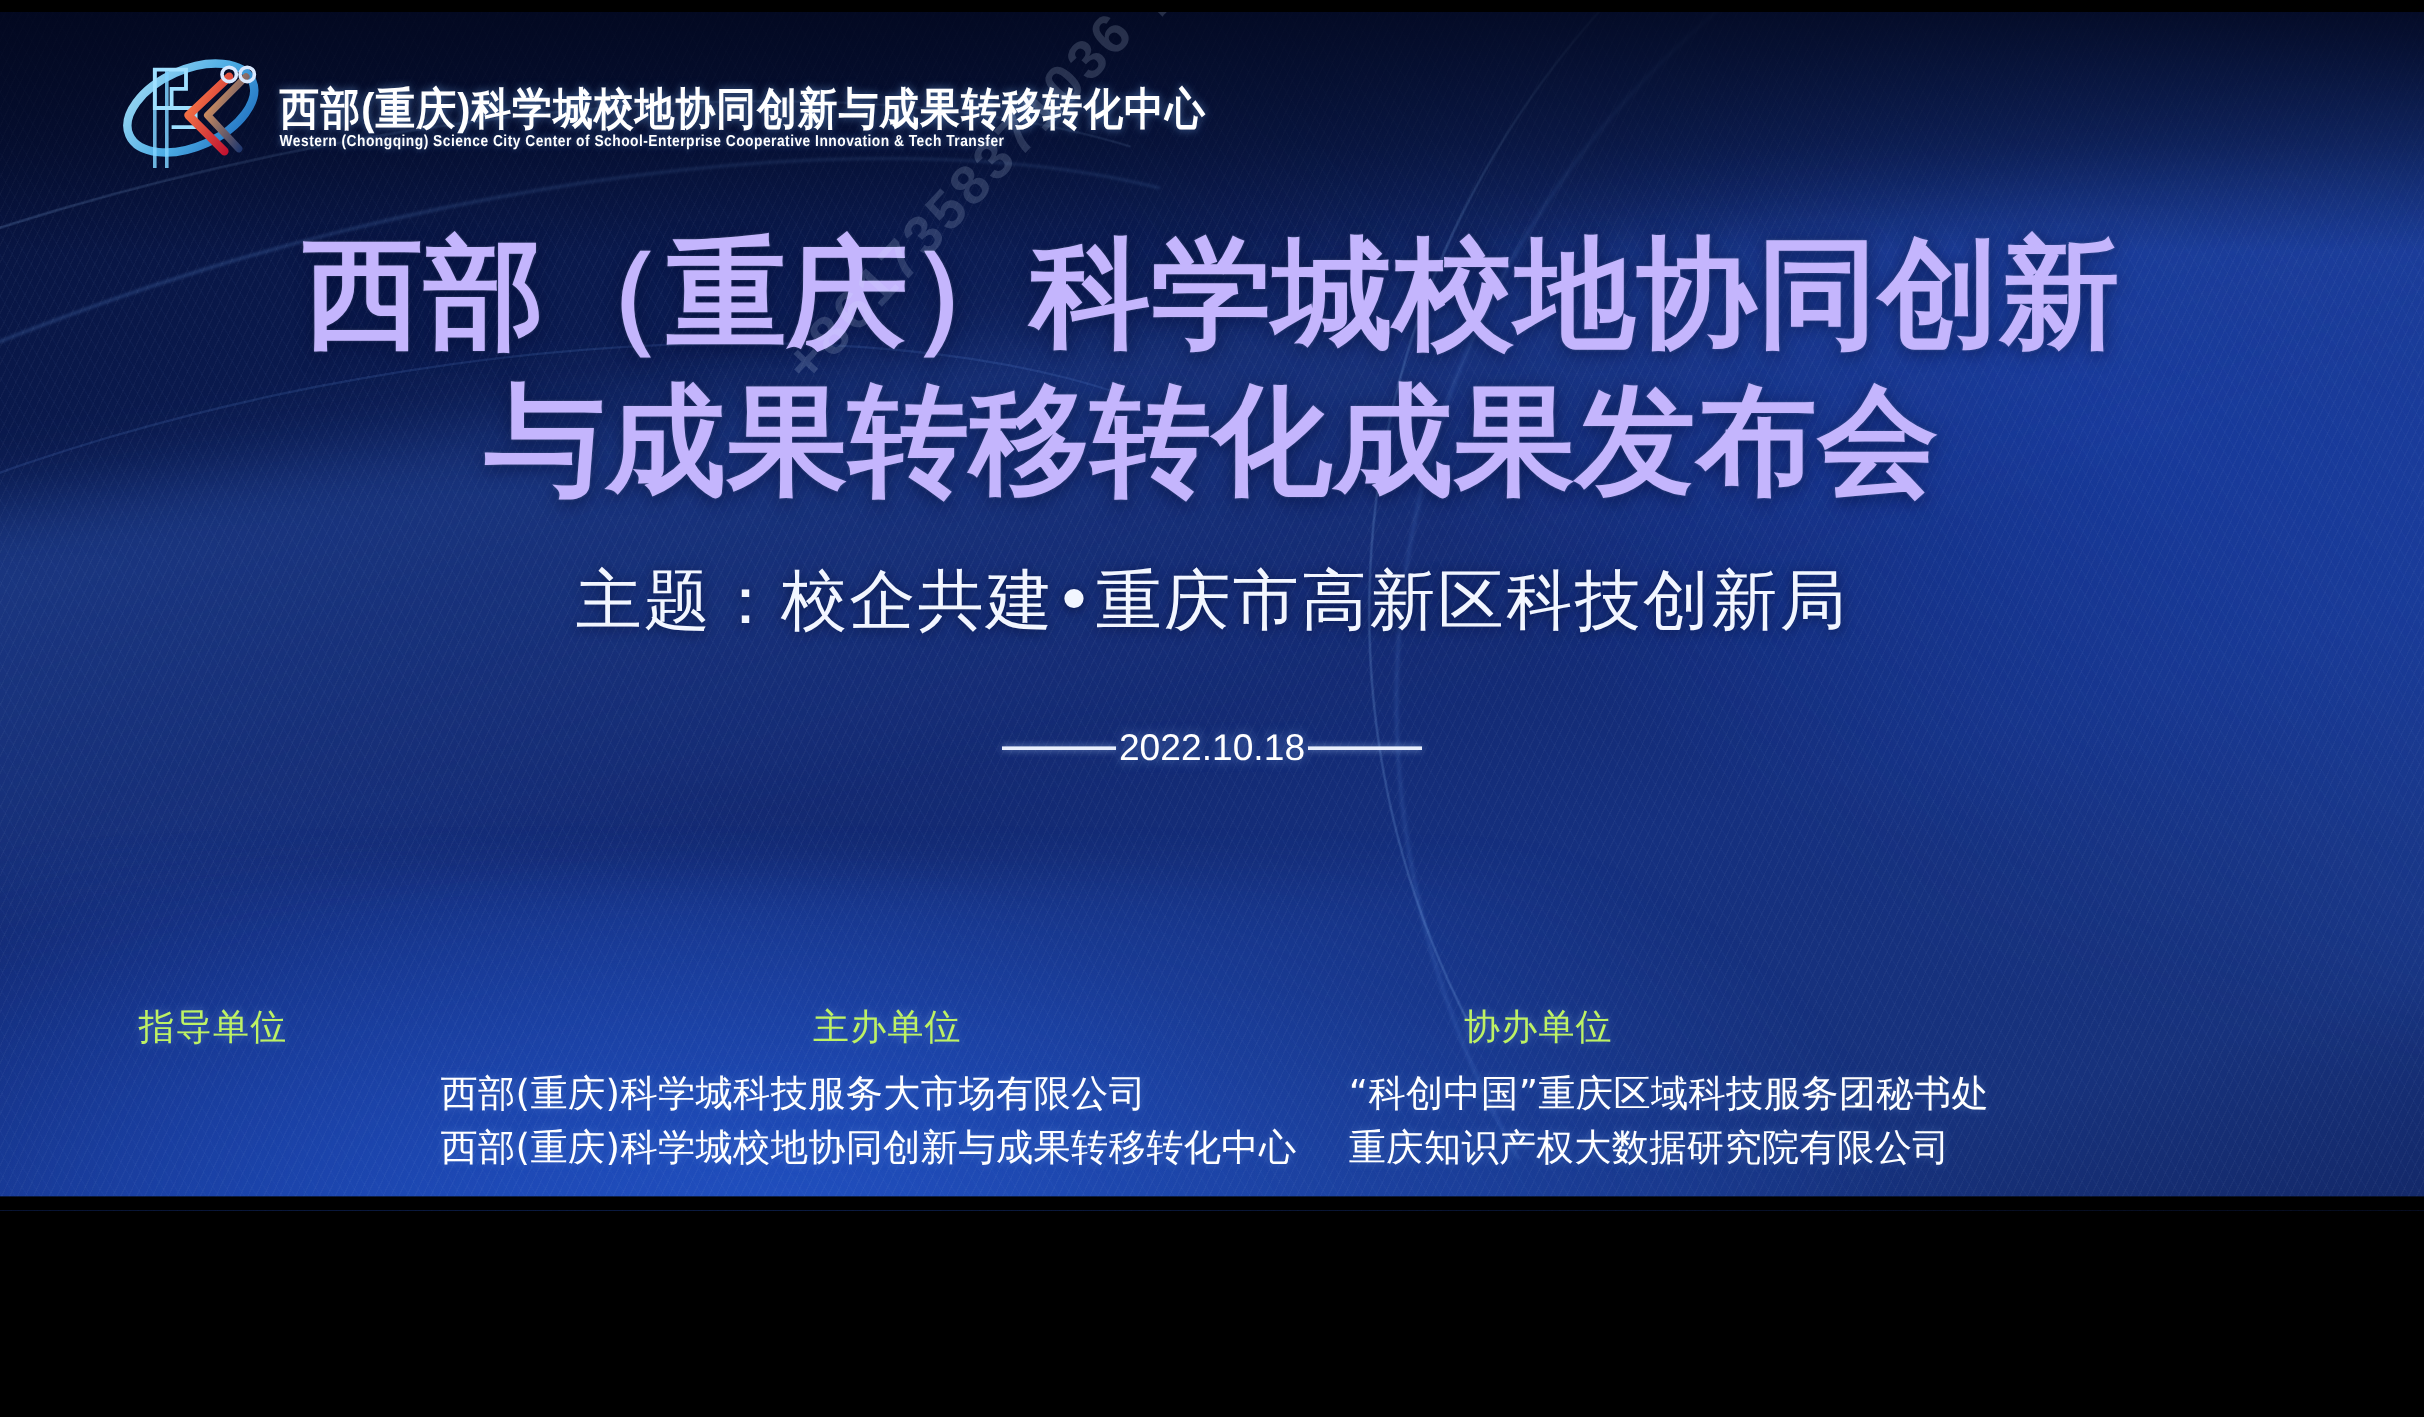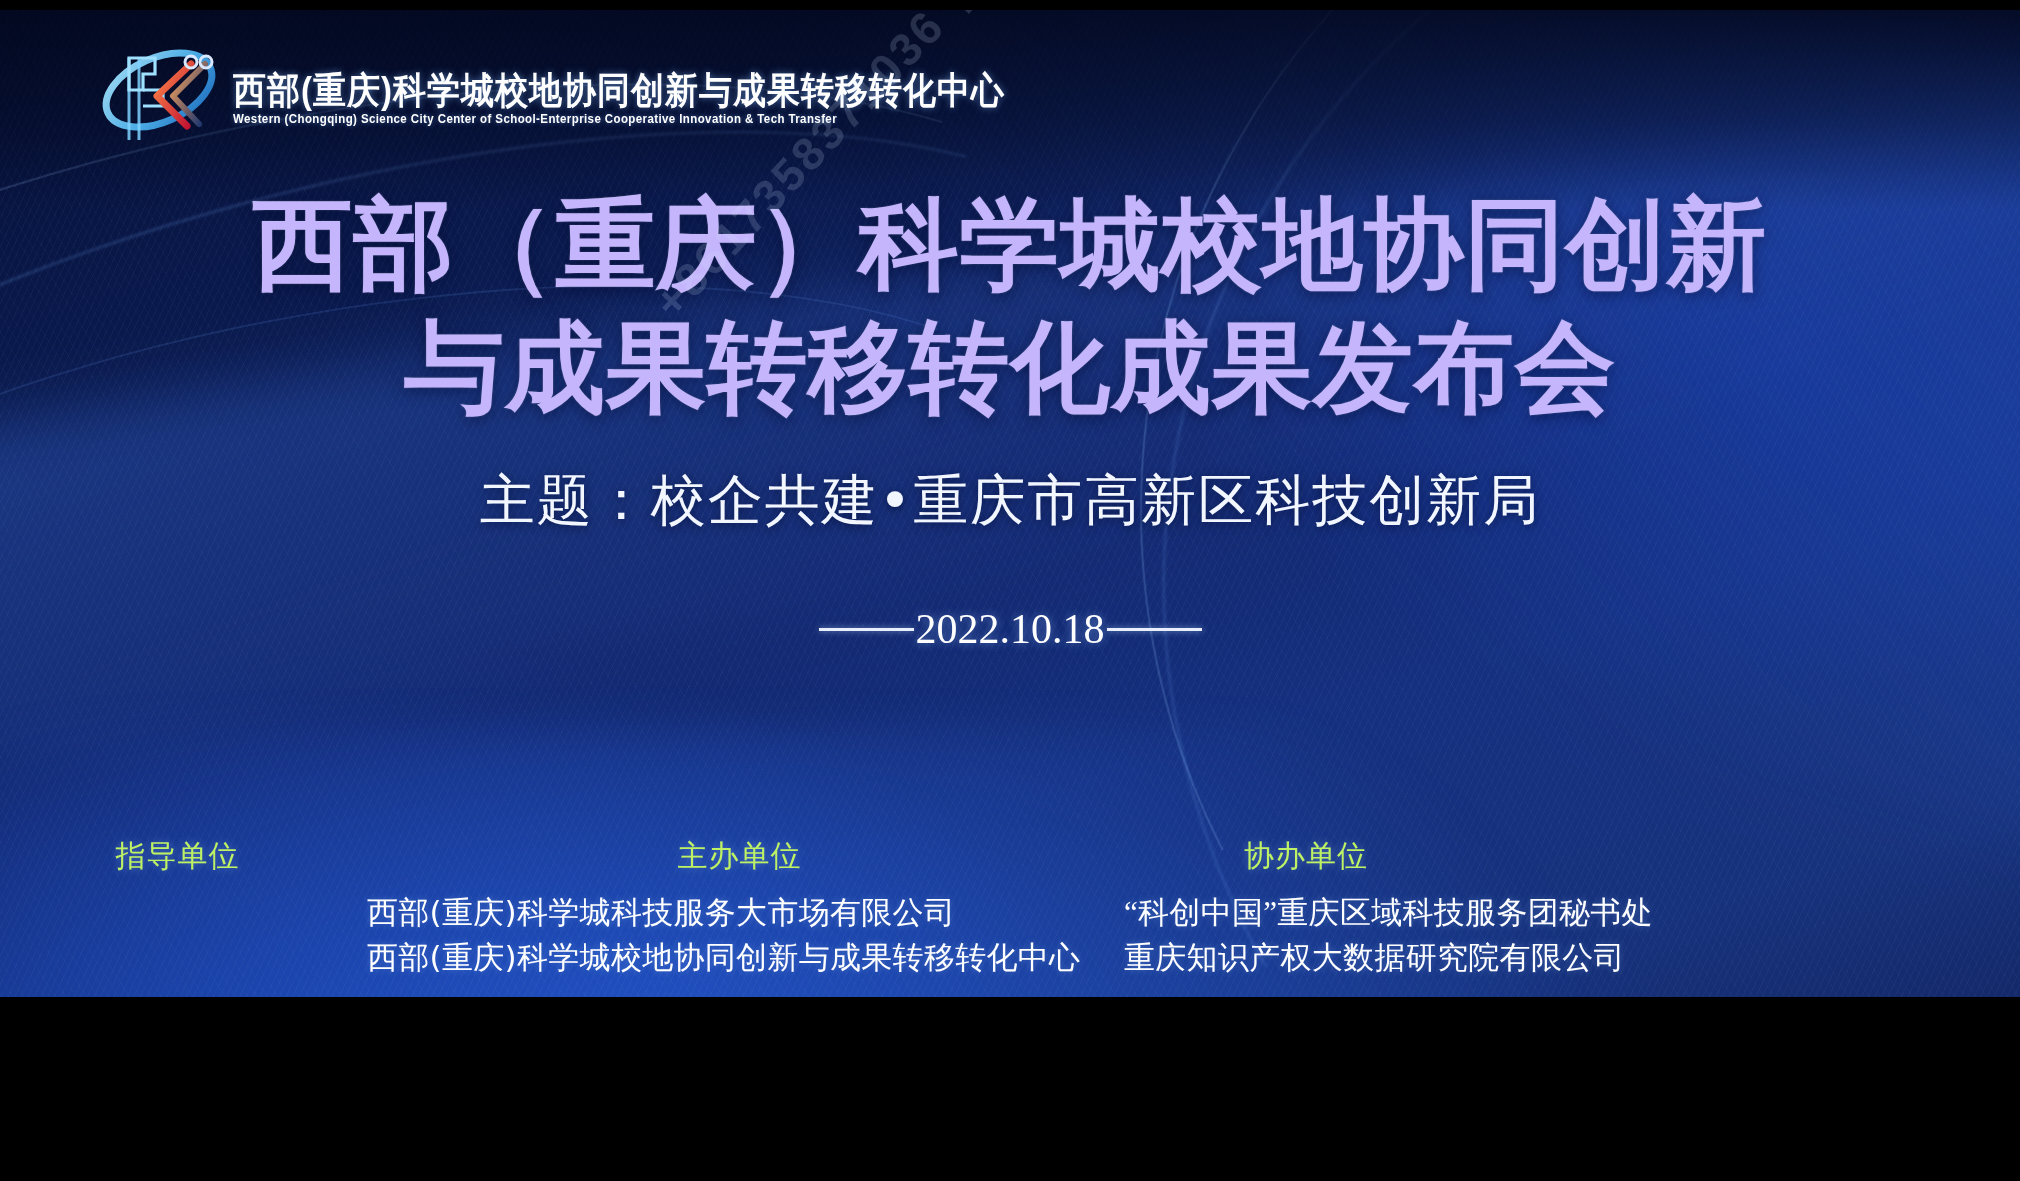--- a/index.html
+++ b/index.html
@@ -176,49 +176,49 @@
     position:absolute; left:0; top:605px; width:100%;
     display:flex; align-items:center; justify-content:center; gap:0;
     z-index:30;
   }
   .dash{
     display:inline-block; width:95px; height:3px;
     background:#e8eefc; margin:0 2px;
     box-shadow:0 0 6px rgba(180,210,255,.6);
   }
   .date-txt{
-    font-size:42px; color:#ffffff; letter-spacing:0px;
-    font-family:Liberation Serif, serif;
+    font-size:31px; color:#ffffff; letter-spacing:0px;
+    font-family:Liberation Sans, sans-serif;
     text-shadow:0 0 10px rgba(150,195,255,.55);
   }
 
   
   .orgs{
     position:absolute; left:0; bottom:28px; width:100%;
     display:flex; align-items:flex-start; z-index:30;
     font-family:"DejaVu Sans","Liberation Sans",sans-serif;
   }
   .org-col{ display:flex; flex-direction:column; }
   .org-col.c1{ width:355px; align-items:center; flex:0 0 auto; }
   .org-col.c2{ width:745px; align-items:flex-start; flex:0 0 auto; margin-left:12px;}
   .org-col.c3{ width:auto; align-items:flex-start; flex:1 1 auto; margin-left:12px;}
   .org-title{
     font-size:30px; font-weight:normal; color:#bef264;
     margin-bottom:13px; letter-spacing:1px;
     text-shadow:0 0 8px rgba(150,195,255,.45);
     white-space:nowrap;
   }
   .org-col.c2 .org-title{ align-self:center; }
-  .org-col.c3 .org-title{ align-self:flex-start; margin-left:120px; }
+  .org-col.c3 .org-title{ align-self:flex-start; margin-left:96px; }
   .org-line{
     font-size:31px; color:#ffffff; line-height:1.47;
     letter-spacing:.3px; white-space:nowrap;
     text-shadow:0 0 7px rgba(140,190,255,.35);
   }
-  .org-col.c3 .org-line{ margin-left:0;font-family:Liberation Serif, serif; }
+  .org-col.c3 .org-line{ margin-left:0; }
 
   
   .watermark{
     position:absolute; left:640px; top:290px;
     transform:rotate(-47deg);
     transform-origin:left top;
     font-size:46px; font-weight:bold;
     color:rgba(215,232,255,.17);
     letter-spacing:3px;
     white-space:nowrap; z-index:40;

